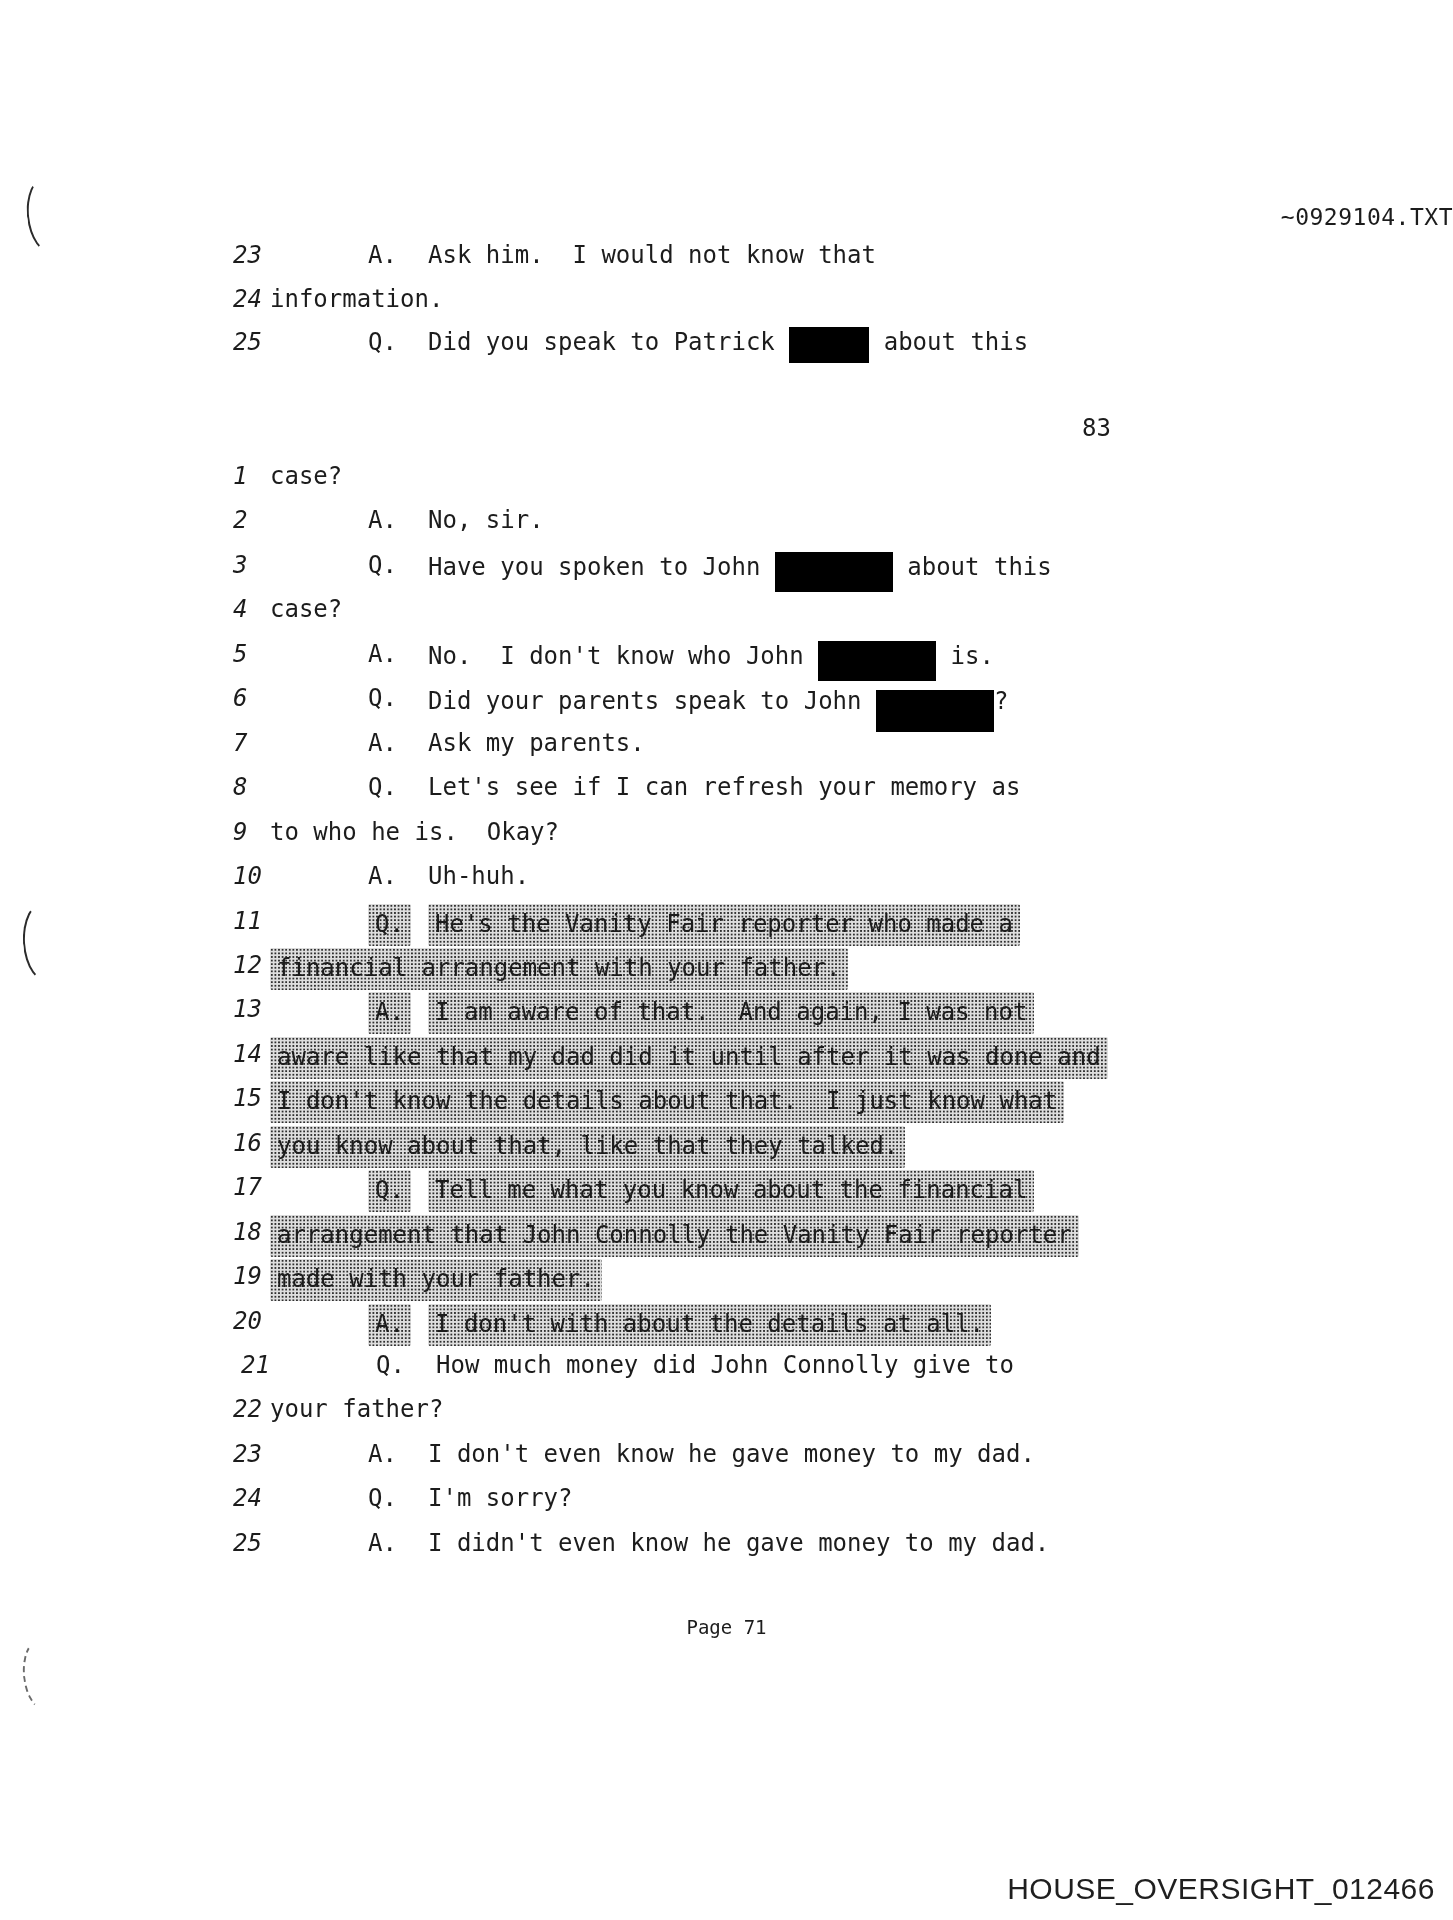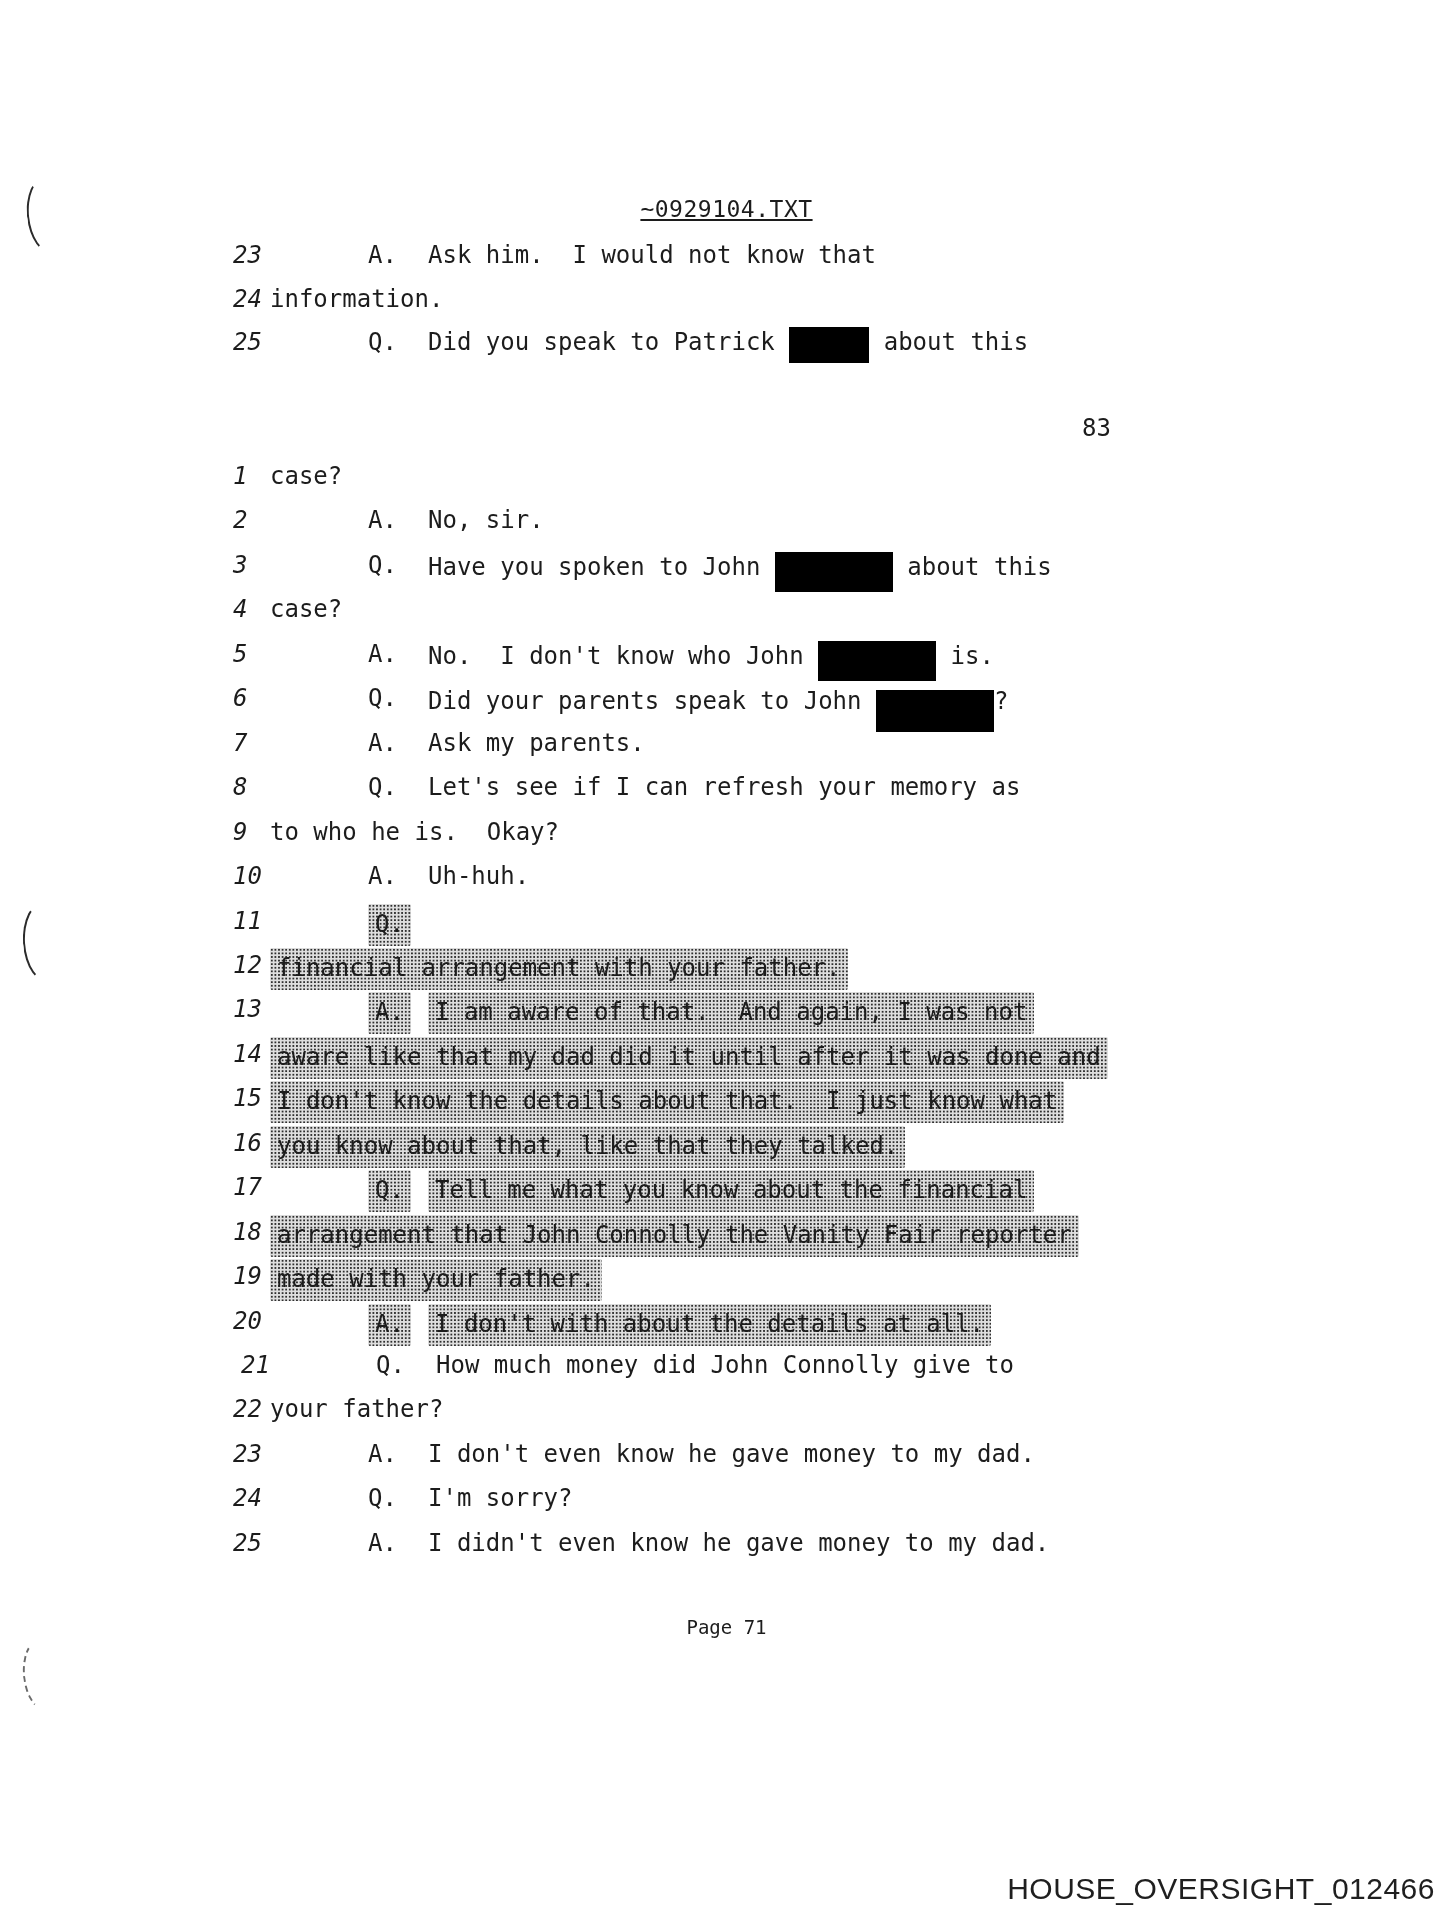--- a/index.html
+++ b/index.html
@@ -30,22 +30,22 @@
   }
   .redact{
     display:inline-block;background:#000;vertical-align:middle;
     transform:translateY(2px);
   }
   .pgnum{
     position:absolute;font-size:24px;text-align:right;
   }
   #pagenum-83{left:1082px;top:414px;}
   #header-filename{
-    position:absolute;top:196px;left:0;width:1453px;text-align:center;
-    font-size:23px;letter-spacing:.5px;text-decoration:underline;
+    position:absolute;top:204px;left:0;width:1453px;text-align:right;
+    font-size:23px;letter-spacing:.5px;
   }
   #footer-page{
     position:absolute;top:1616px;left:0;width:1453px;text-align:center;
     font-size:19px;
   }
   #stamp{
     position:absolute;top:1872px;right:18px;
     font-family:"Liberation Sans", sans-serif;
     font-size:30px;color:#1f1f1f;letter-spacing:.5px;
   }
@@ -73,21 +73,21 @@
       <div class="t-line" style="top: 459px;"><span class="num">1</span><span class="content cont">case?</span></div>
       <div class="t-line" style="top: 503.45px;"><span class="num">2</span><span class="qalabel">A.</span><span class="content speech">No, sir.</span></div>
       <div class="t-line" style="top: 547.9px;"><span class="num">3</span><span class="qalabel">Q.</span><span class="content speech">Have you spoken to John <span class="redact" style="width: 118px; height: 40px; transform: translateY(4px);"></span> about this</span></div>
       <div class="t-line" style="top: 592.35px;"><span class="num">4</span><span class="content cont">case?</span></div>
       <div class="t-line" style="top: 636.8px;"><span class="num">5</span><span class="qalabel">A.</span><span class="content speech">No.  I don't know who John <span class="redact" style="width: 118px; height: 40px; transform: translateY(4px);"></span> is.</span></div>
       <div class="t-line" style="top: 681.25px;"><span class="num">6</span><span class="qalabel">Q.</span><span class="content speech">Did your parents speak to John <span class="redact" style="width: 118px; height: 42px; transform: translateY(9px);"></span>?</span></div>
       <div class="t-line" style="top: 725.7px;"><span class="num">7</span><span class="qalabel">A.</span><span class="content speech">Ask my parents.</span></div>
       <div class="t-line" style="top: 770.15px;"><span class="num">8</span><span class="qalabel">Q.</span><span class="content speech">Let's see if I can refresh your memory as</span></div>
       <div class="t-line" style="top: 814.6px;"><span class="num">9</span><span class="content cont">to who he is.  Okay?</span></div>
       <div class="t-line" style="top: 859.05px;"><span class="num">10</span><span class="qalabel">A.</span><span class="content speech">Uh-huh.</span></div>
-      <div class="t-line" style="top: 903.5px;"><span class="num">11</span><span class="qalabel hl">Q.</span></div>
+      <div class="t-line" style="top: 903.5px;"><span class="num">11</span><span class="qalabel hl">Q.</span><span class="content speech hl">He's the Vanity Fair reporter who made a</span></div>
       <div class="t-line" style="top: 947.95px;"><span class="num">12</span><span class="content cont hl">financial arrangement with your father.</span></div>
       <div class="t-line" style="top: 992.4px;"><span class="num">13</span><span class="qalabel hl">A.</span><span class="content speech hl">I am aware of that.  And again, I was not</span></div>
       <div class="t-line" style="top: 1036.85px;"><span class="num">14</span><span class="content cont hl">aware like that my dad did it until after it was done and</span></div>
       <div class="t-line" style="top: 1081.3px;"><span class="num">15</span><span class="content cont hl">I don't know the details about that.  I just know what</span></div>
       <div class="t-line" style="top: 1125.75px;"><span class="num">16</span><span class="content cont hl">you know about that, like that they talked.</span></div>
       <div class="t-line" style="top: 1170.2px;"><span class="num">17</span><span class="qalabel hl">Q.</span><span class="content speech hl">Tell me what you know about the financial</span></div>
       <div class="t-line" style="top: 1214.65px; padding-left: 28px;"><span class="num">18</span><span class="content cont hl">arrangement that John Connolly the Vanity Fair reporter</span></div>
       <div class="t-line" style="top: 1259.1px;"><span class="num">19</span><span class="content cont hl">made with your father.</span></div>
       <div class="t-line" style="top: 1303.55px;"><span class="num">20</span><span class="qalabel hl">A.</span><span class="content speech hl">I don't with about the details at all.</span></div>
       <div class="t-line" style="top: 1348px; margin-left: 8px;"><span class="num">21</span><span class="qalabel">Q.</span><span class="content speech">How much money did John Connolly give to</span></div>

